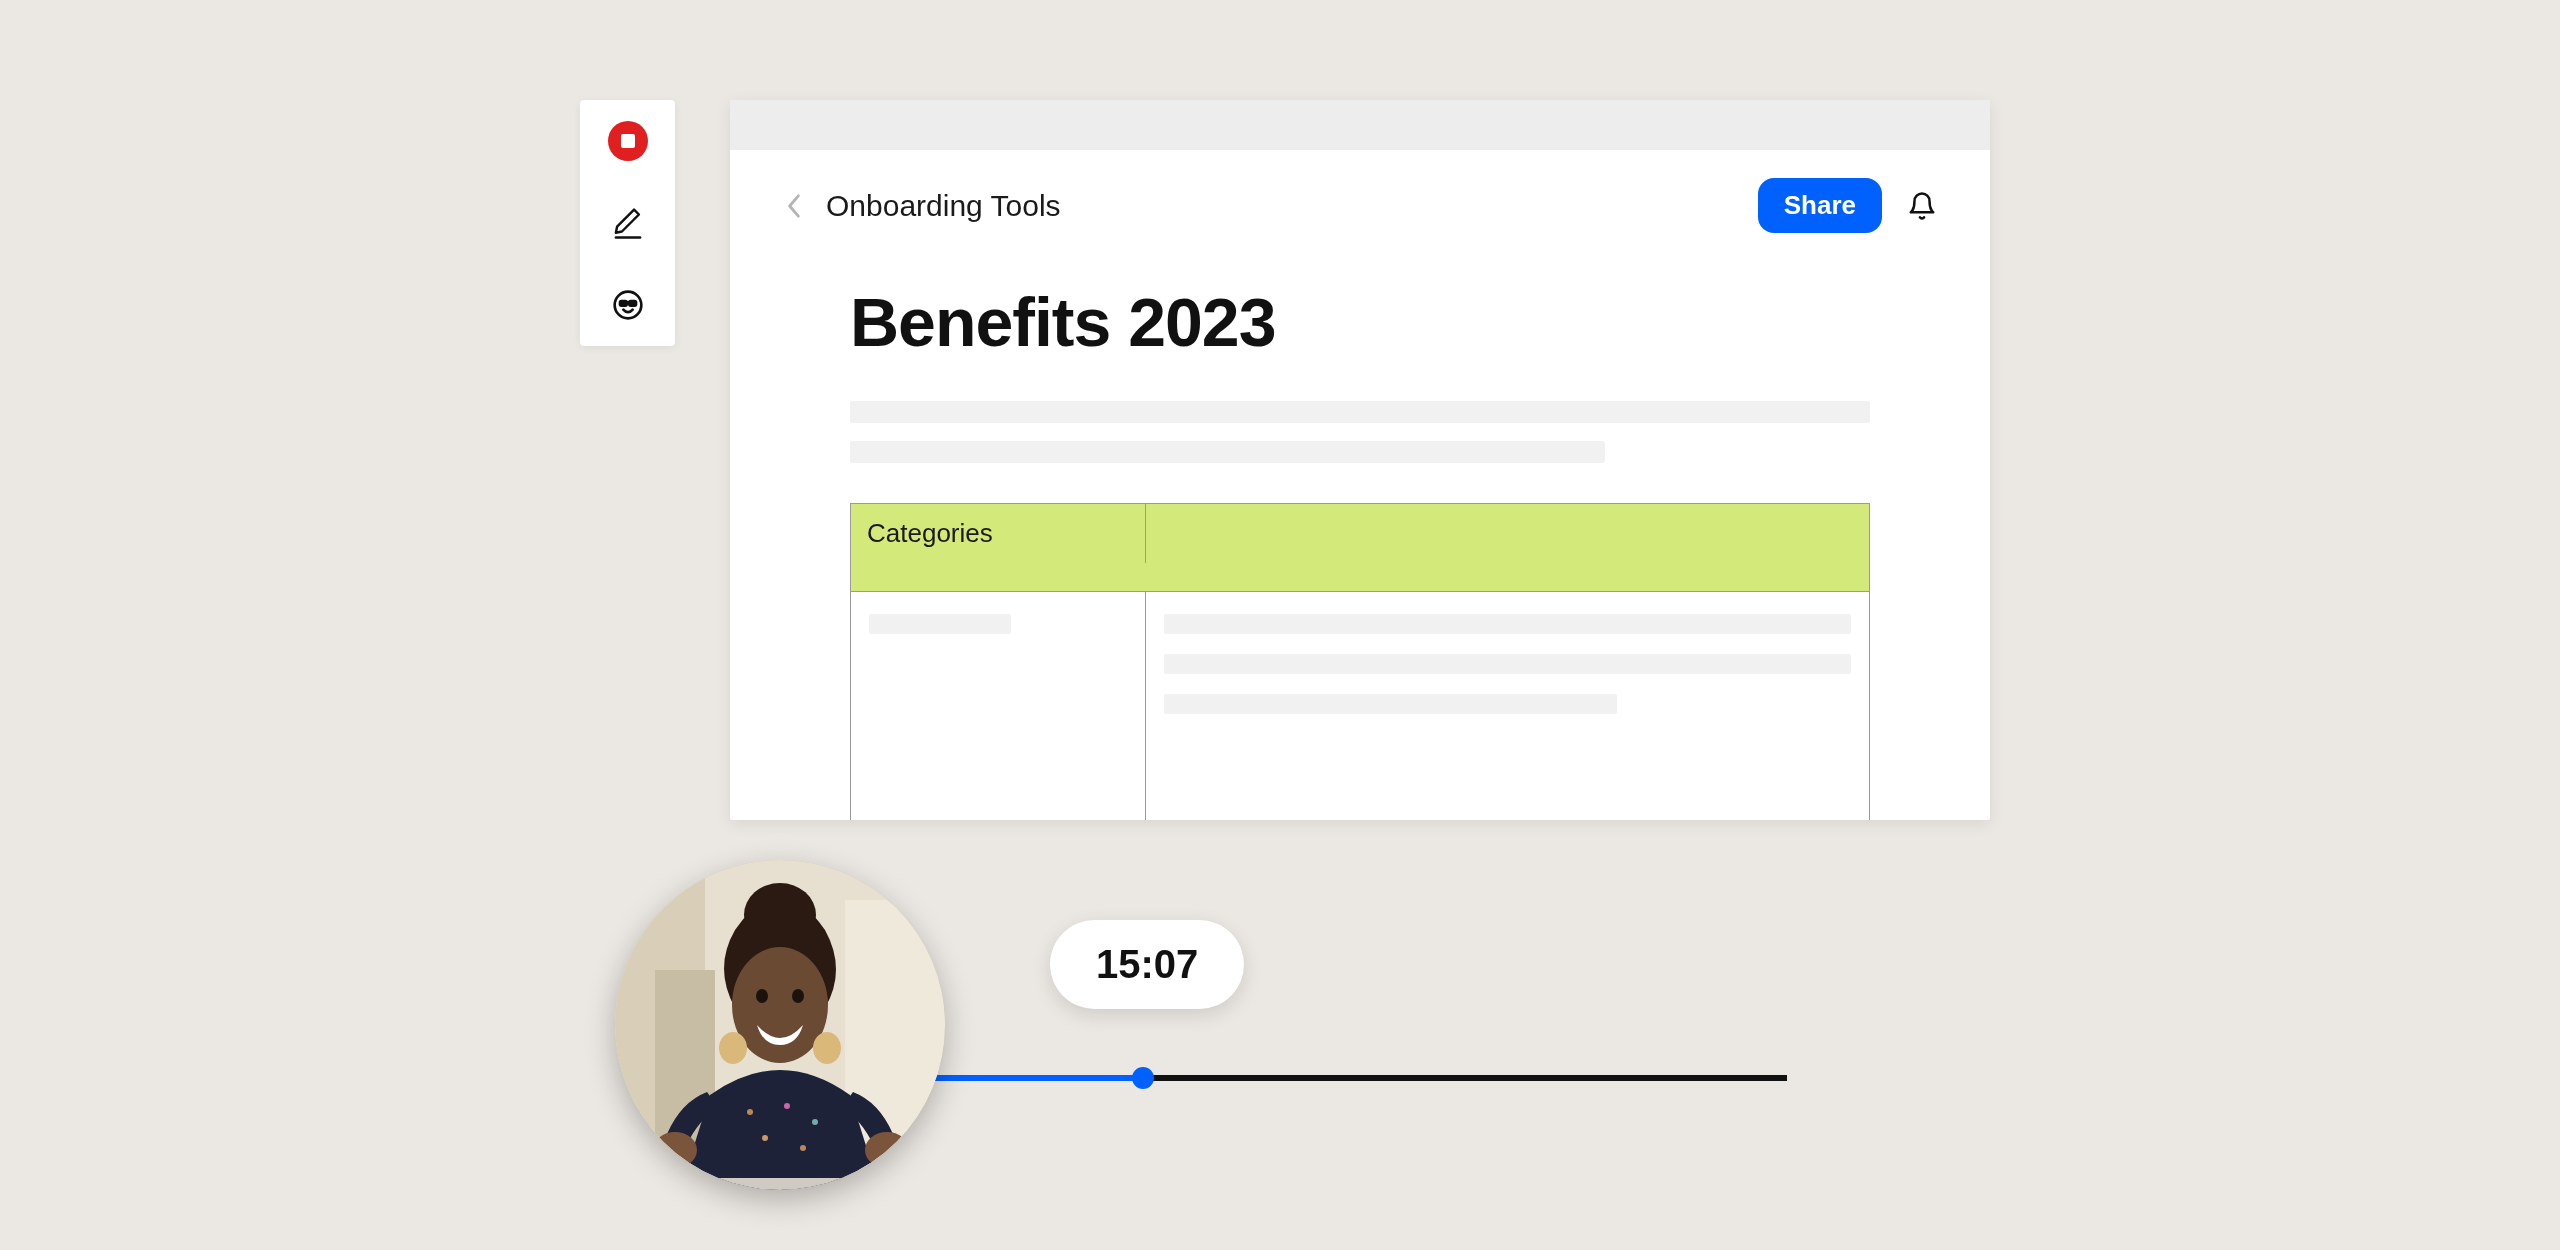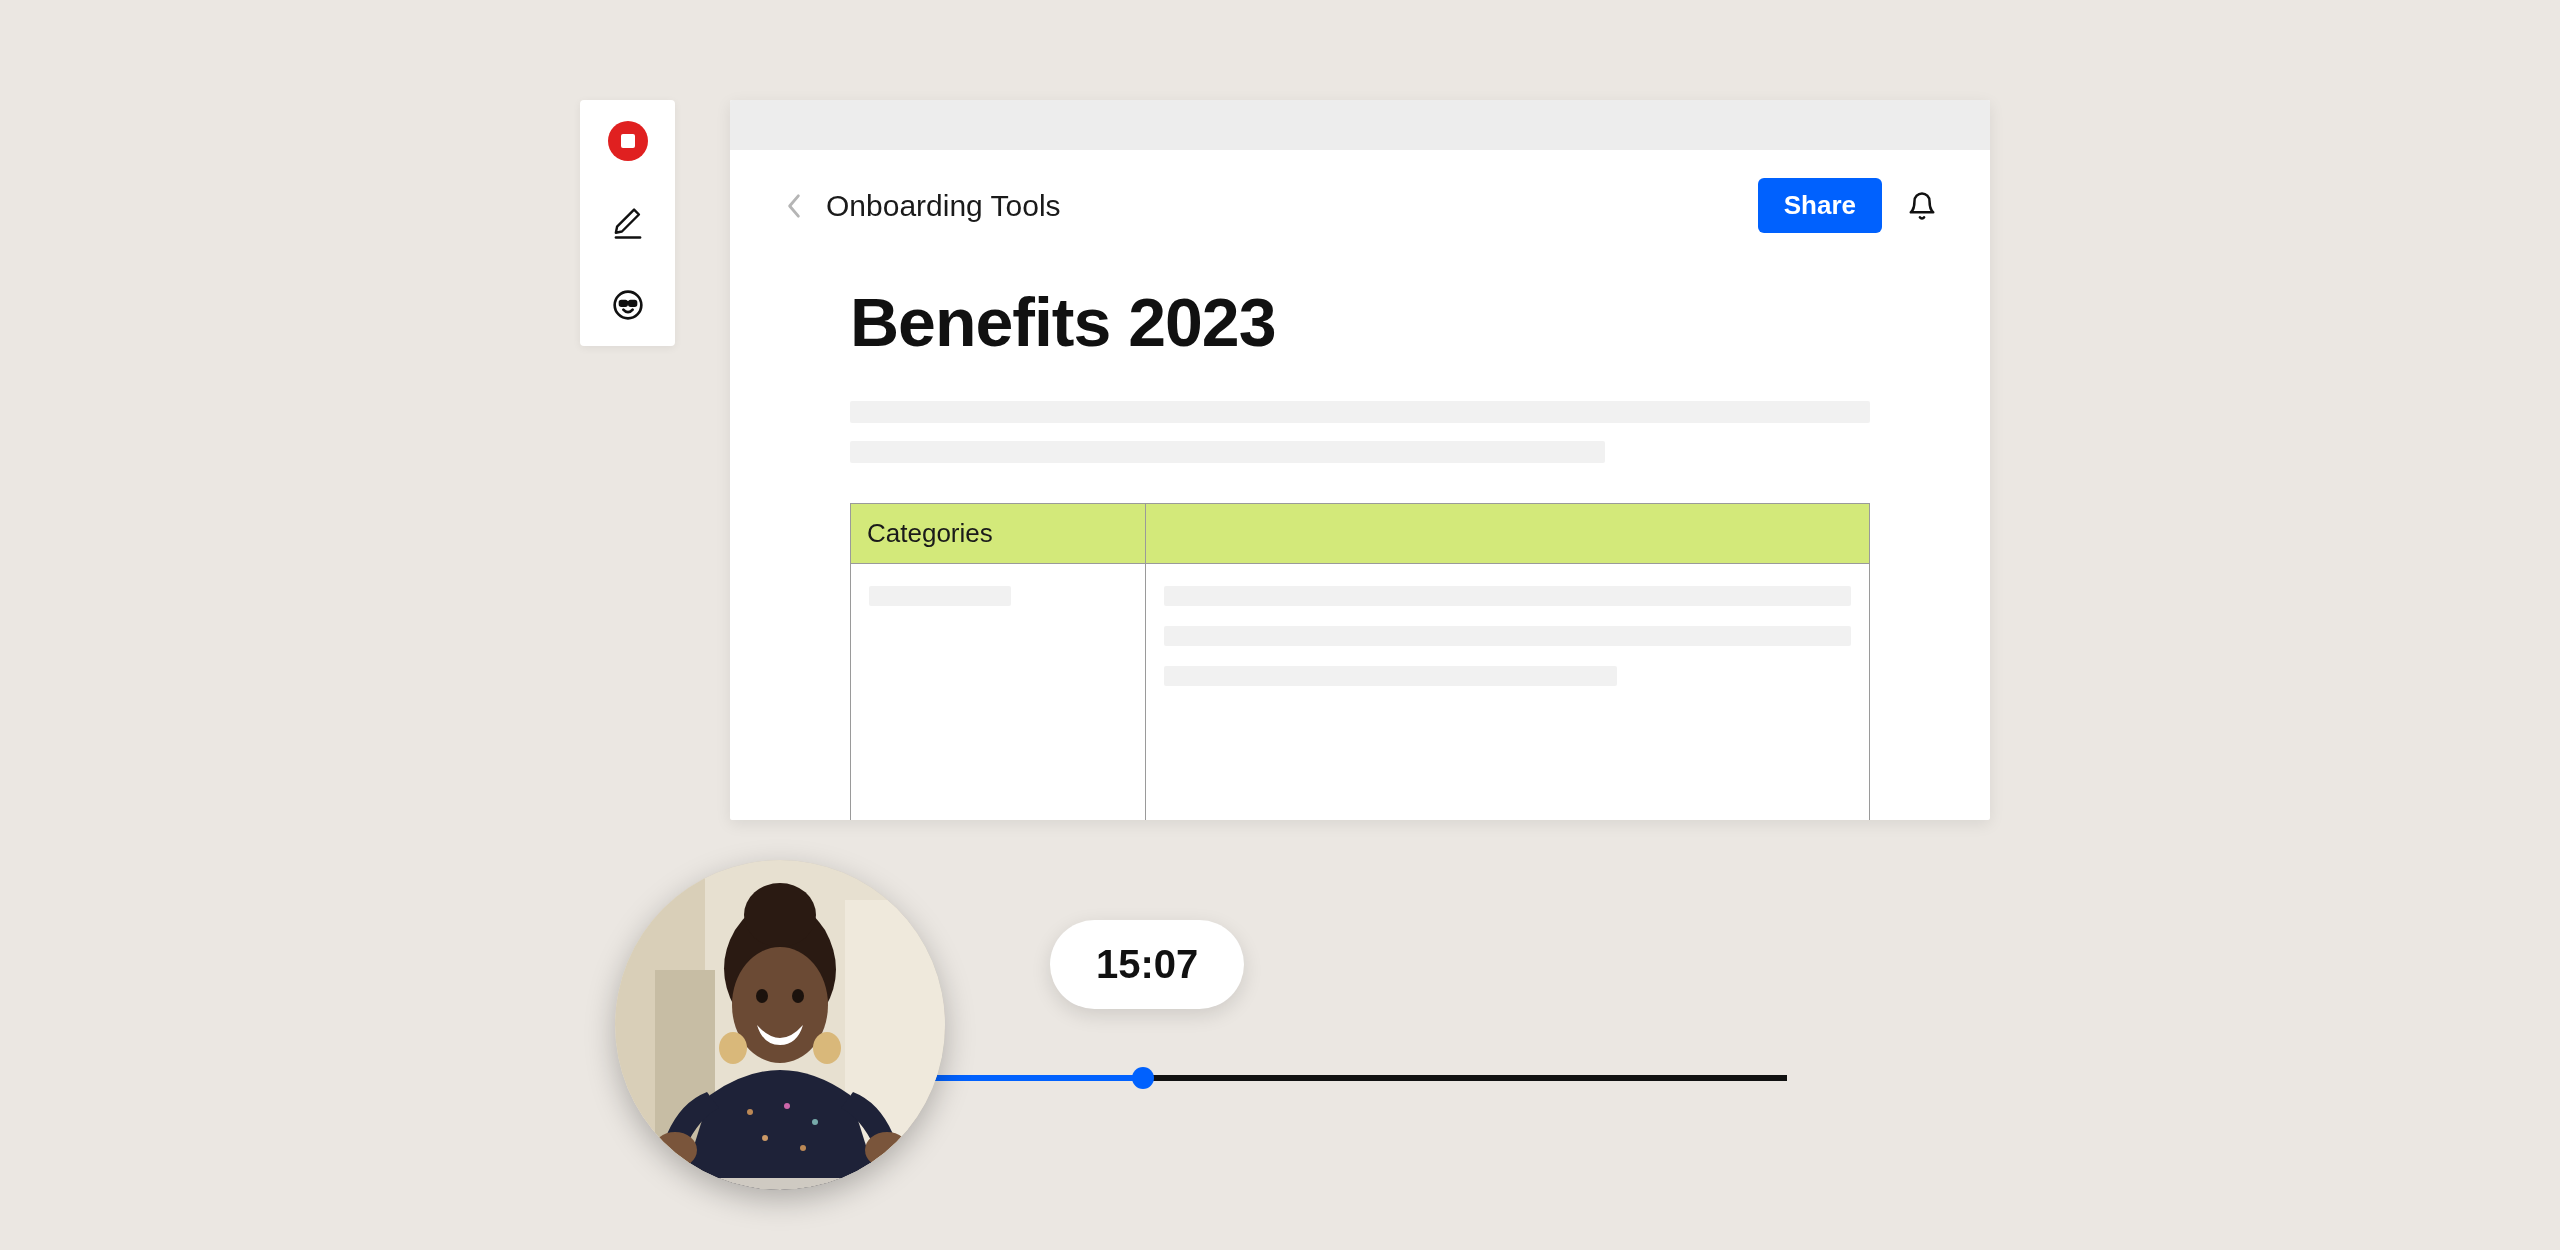--- a/index.html
+++ b/index.html
@@ -86,21 +86,21 @@
     font-weight: 500;
     color: #1a1a1a;
     flex: 1;
   }
   .share-btn {
     background: #0061fe;
     color: #ffffff;
     font-size: 26px;
     font-weight: 600;
     padding: 12px 26px;
-    border-radius: 6px;
+    border-radius: 16px;
     cursor: pointer;
     margin-right: 22px;
   }
   .bell-btn {
     width: 36px;
     height: 36px;
     display: flex;
     align-items: center;
     justify-content: center;
     color: #1a1a1a;
@@ -127,20 +127,21 @@
   .pl-w2 { width: 74%; }
 
   .doc-table {
     margin-top: 40px;
     border: 1px solid #9a9a9a;
     width: 100%;
   }
   .tbl-header-row {
     display: flex;
     background: #d3e97a;
+    flex-direction: column;
   }
   .tbl-header-row .cell {
     padding: 14px 16px;
     font-size: 26px;
     color: #1a1a1a;
   }
   .cell-left {
     width: 29%;
     border-right: 1px solid #9a9a9a;
   }

